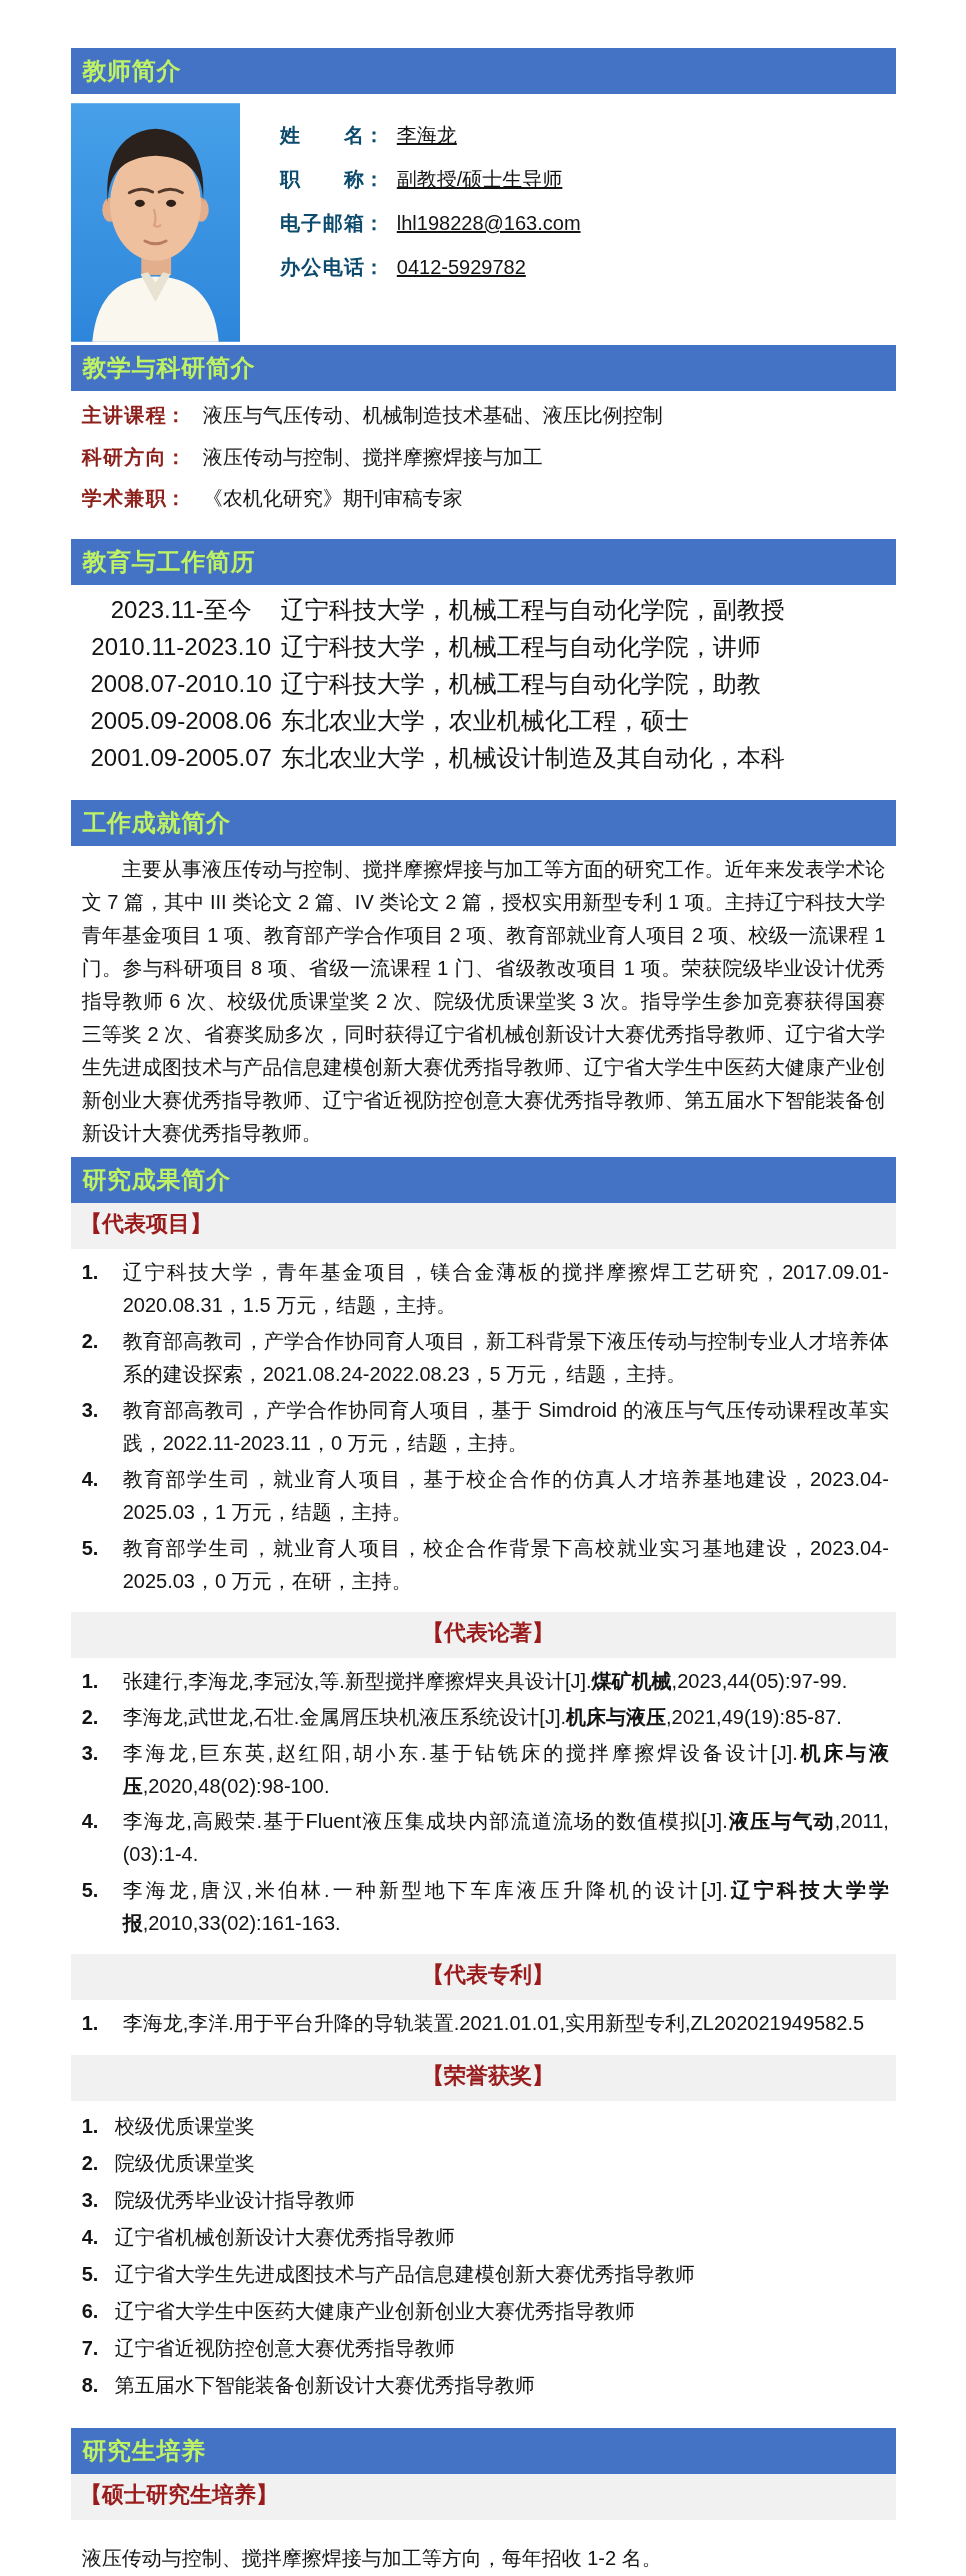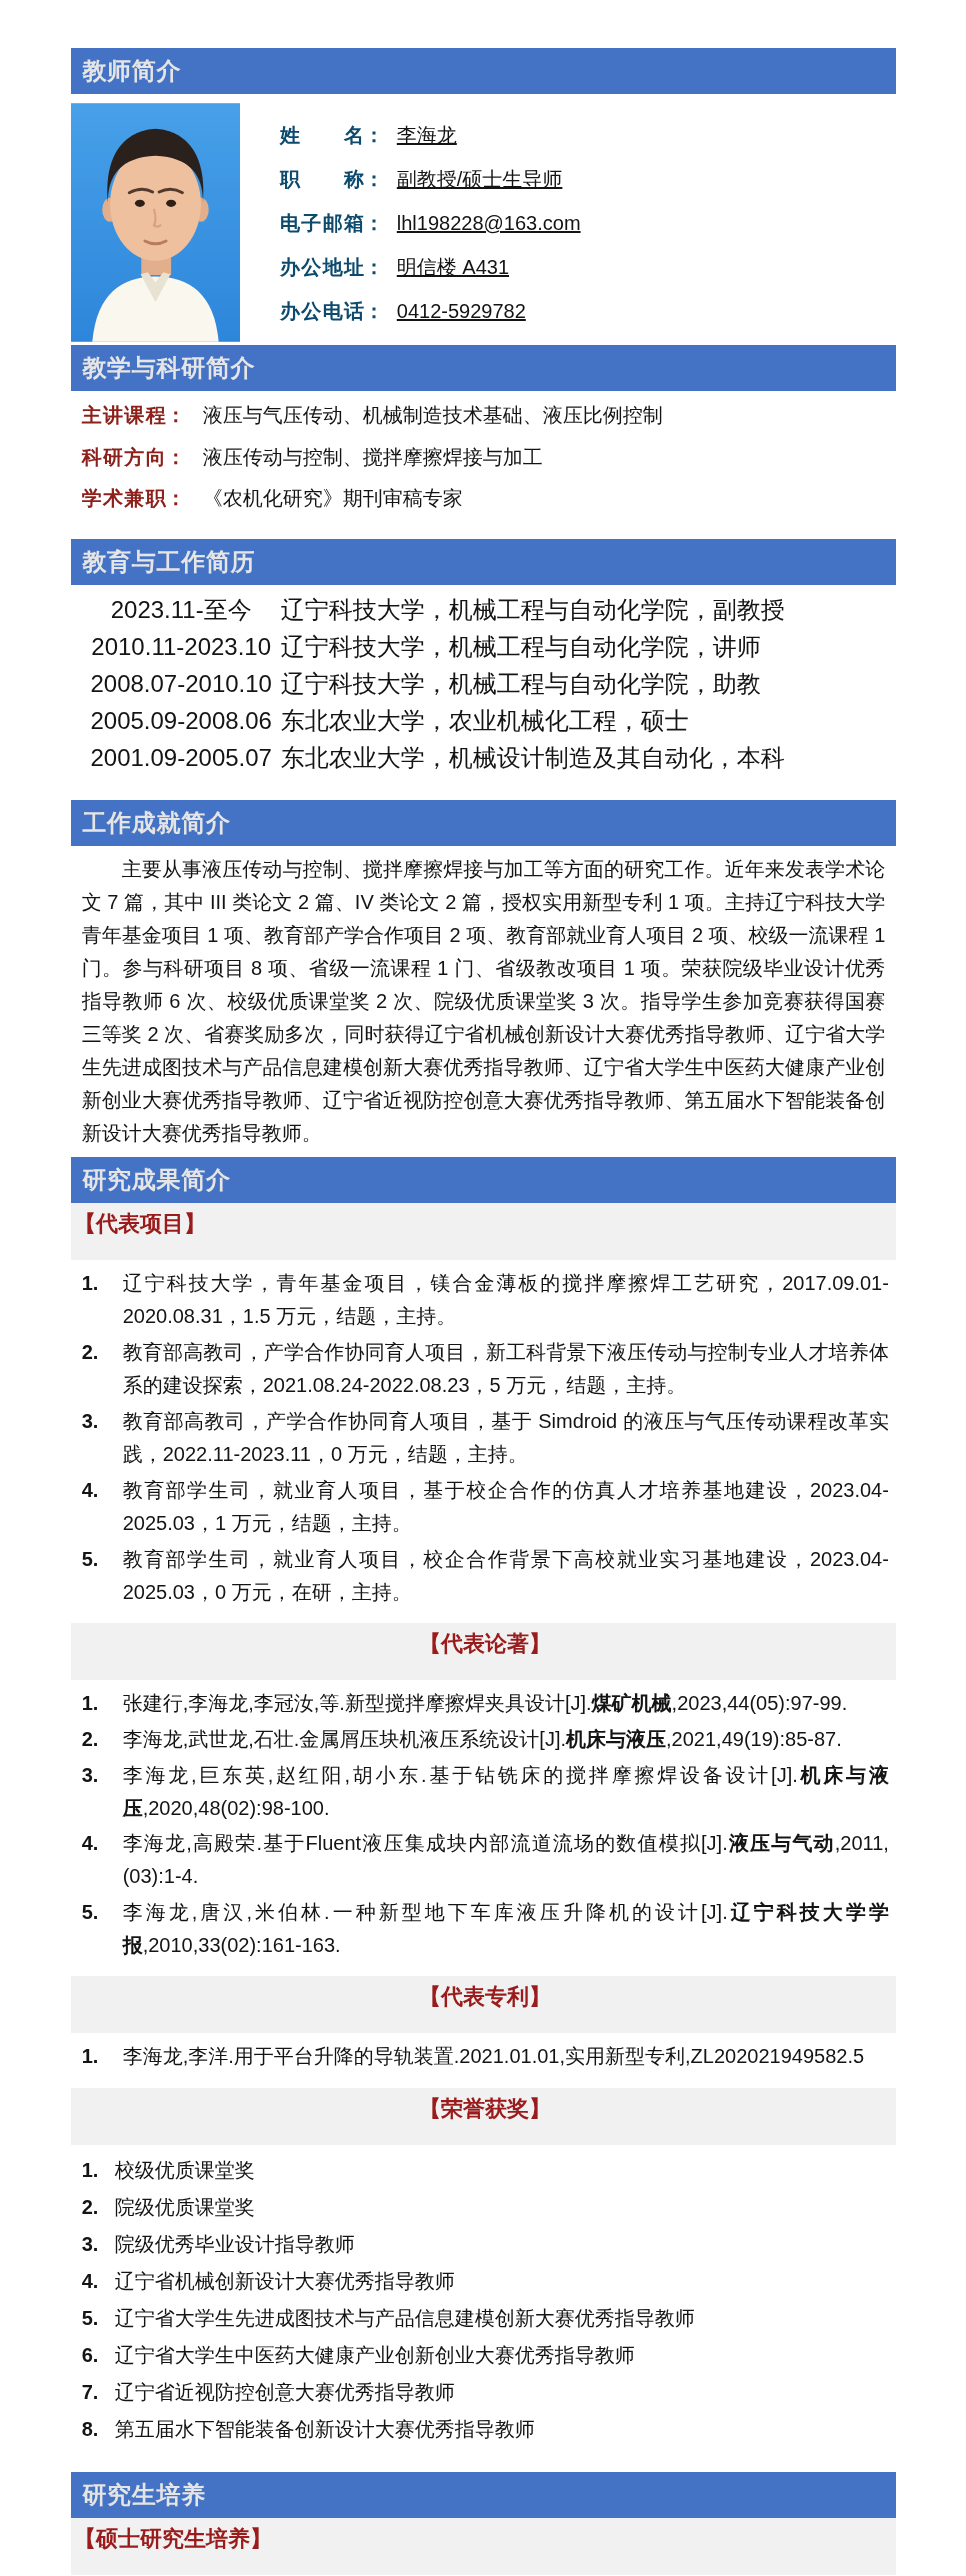--- a/index.html
+++ b/index.html
@@ -1,20 +1,20 @@
 <!DOCTYPE html>
 <html style="font-size:11.4px"><head>
 <meta charset="utf-8">
 <style>
   html,body{margin:0;padding:0;background:#ffffff;}
   body{font-family:"Liberation Sans","DejaVu Sans",sans-serif;color:#141414;}
   .page{width:967px;min-height:2576px;box-sizing:border-box;padding:48px 71px 43px 71px;background:#fff;}
 
   
-  .bar{background:#4472C4;color:#e5e5e5;font-size:24px;font-weight:700;height:46px;line-height:46px;padding-left:11.4px;letter-spacing:0.7px;}
+  .bar{background:#4472C4;color:#bef264;font-size:24px;font-weight:700;height:46px;line-height:46px;padding-left:11.4px;letter-spacing:0.7px;}
   .bar.mt{margin-top:24px;}
 
   
   .profile-row{display:flex;margin:9.2px 0 2.8px 0;}
   .photo{width:169px;height:239px;flex:0 0 auto;}
   .photo svg{display:block;}
   .fields{margin-left:40px;padding-top:10px;}
   .field-row{height:44px;line-height:44px;font-size:20px;white-space:nowrap;}
   .flabel{color:#0c4a6e;font-weight:700;font-family:Liberation Mono, monospace;}
   .ftext{display:inline-block;width:84px;text-align:justify;text-align-last:justify;}
@@ -29,21 +29,21 @@
 
   
   .edu-wrap{margin:5.7px 0 4.3px 0;}
   .edu-row{display:flex;font-size:24px;line-height:37px;padding-left:10.7px;text-align:center;}
   .edu-period{width:199px;flex:0 0 auto;}
 
   
   .para{font-size:20px;line-height:33px;text-align:justify;text-indent:2em;padding:0 10.7px;margin:7.1px 0 7.1px 0;}
 
   
-  .band{background:#F1F1F1;height:57px;line-height:41px;font-size:22px;font-weight:700;color:#9A1B1B;padding-left:3px;}
+  .band{background:#F1F1F1;height:46px;line-height:41px;font-size:22px;font-weight:700;color:#9A1B1B;padding-left:9px;}
   .band.gap{margin-top:14.2px;text-align:center;}
 
   
   .num-list{margin:7.1px 0 0 0;}
   .num-item{display:flex;font-size:20px;line-height:33px;text-align:justify;padding:0 7.1px 0 10.7px;margin-bottom:2.8px;}
   .num{width:41px;flex:0 0 auto;font-weight:700;}
   .itext{flex:1;}
   .itext .jbold{font-weight:700;}
   .num-list.awards .num-item{line-height:37px;margin-bottom:0;text-align:left;}
   .num-list.awards .num{width:33px;}
@@ -80,21 +80,20 @@
           <ellipse cx="97" cy="141" rx="7" ry="5" fill="#2E2019"></ellipse>
           <ellipse cx="141" cy="141" rx="7" ry="5" fill="#2E2019"></ellipse>
           <path d="M117,150 q4,14 0,22 q5,4 9,0" stroke="#D9A07C" stroke-width="3" fill="none" stroke-linecap="round"></path>
           <path d="M104,194 q15,8 30,0" stroke="#B97B60" stroke-width="4" fill="none" stroke-linecap="round"></path>
         </svg>
       </div>
       <div class="fields" id="profile-fields">
           <div class="field-row"><span class="flabel"><span class="ftext">姓名</span><span class="fcolon">：</span></span><span class="fvalue">李海龙</span></div>
           <div class="field-row"><span class="flabel"><span class="ftext">职称</span><span class="fcolon">：</span></span><span class="fvalue">副教授/硕士生导师</span></div>
           <div class="field-row"><span class="flabel"><span class="ftext">电子邮箱</span><span class="fcolon">：</span></span><span class="fvalue">lhl198228@163.com</span></div>
-          <div class="field-row"><span class="flabel"><span class="ftext">办公地址</span><span class="fcolon">：</span></span><span class="fvalue">明信楼 A431</span></div>
           <div class="field-row"><span class="flabel"><span class="ftext">办公电话</span><span class="fcolon">：</span></span><span class="fvalue">0412-5929782</span></div>
         </div>
     </div>
   </section>
 
   <section>
     <div class="bar">教学与科研简介</div>
     <div class="t-wrap" id="teaching-rows">
         <div class="t-row"><span class="t-label"><span class="t-text">主讲课程</span><span class="t-colon">：</span></span><span class="t-value">液压与气压传动、机械制造技术基础、液压比例控制</span></div>
         <div class="t-row"><span class="t-label"><span class="t-text">科研方向</span><span class="t-colon">：</span></span><span class="t-value">液压传动与控制、搅拌摩擦焊接与加工</span></div>

